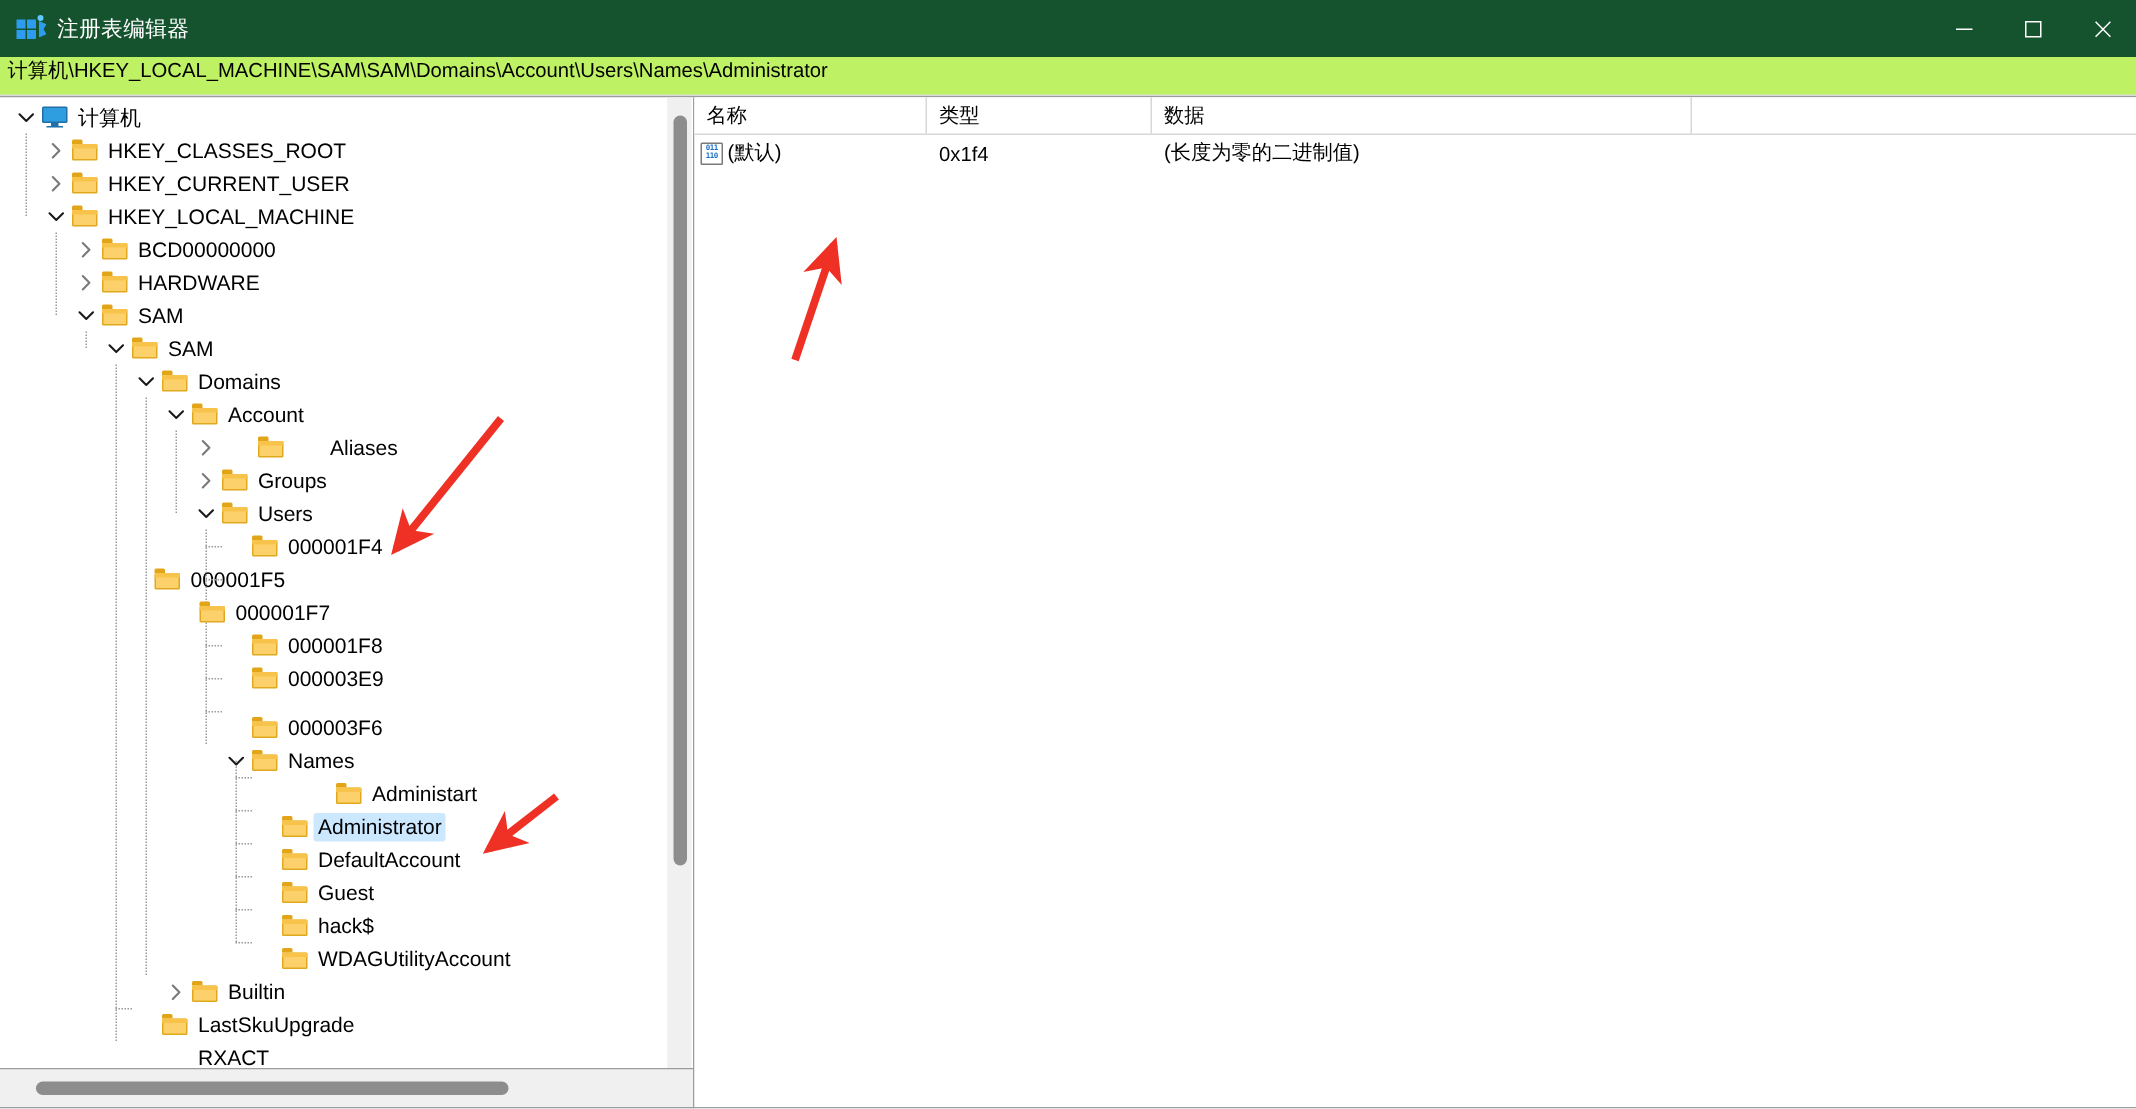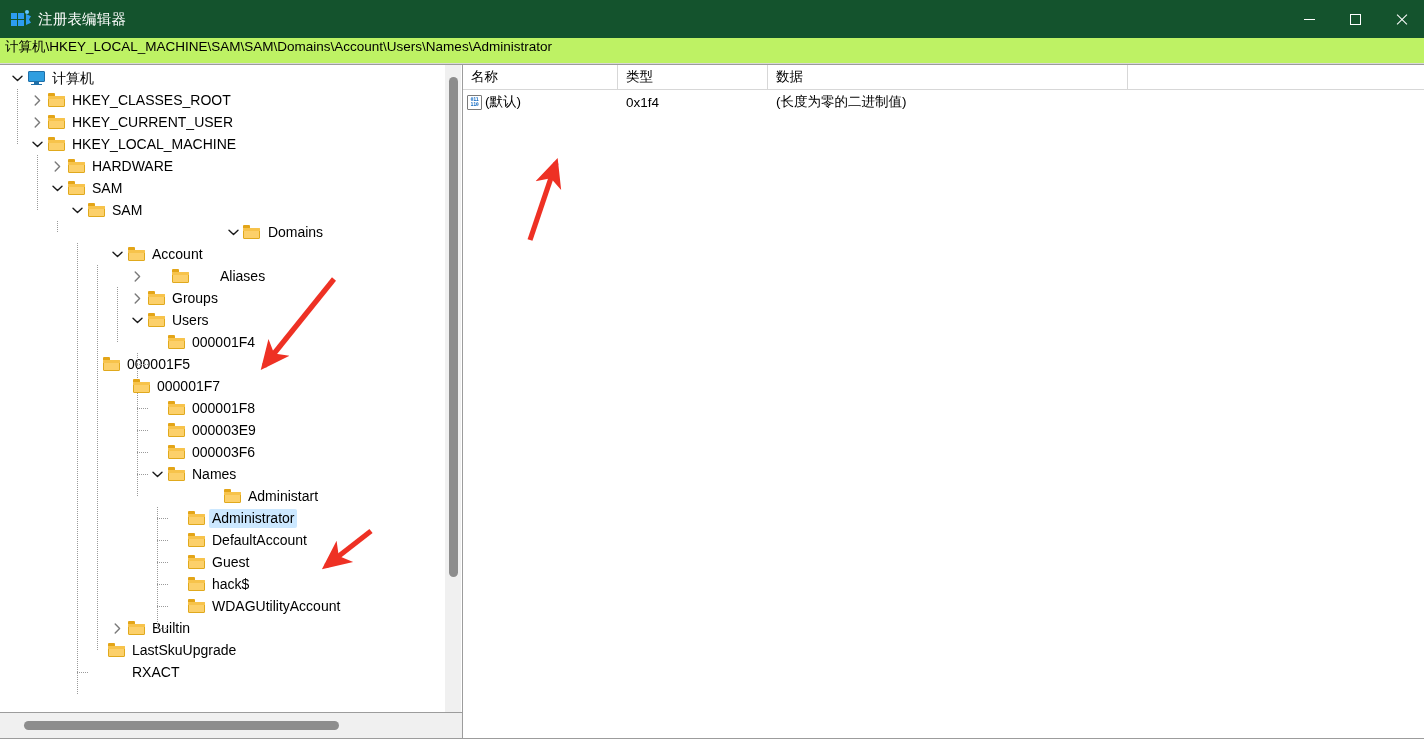--- a/index.html
+++ b/index.html
@@ -539,20 +539,35 @@
                   <path d="M2.2,1 L6.6,5.5 L2.2,10" fill="none" stroke="#7a7a7a" stroke-width="1.4" stroke-linecap="round" stroke-linejoin="round"></path>
                 </svg>
               </div>
               <div class="ficon">
                 <span class="folder">
                   <span class="tab"></span>
                   <span class="body"></span>
                   <span class="lip"></span>
                 </span>
               </div>
+              <span class="label">BCD00000000</span>
+            </div>
+            <div class="tree-row" style="padding-left: 49px;">
+              <div class="chev">
+                <svg width="9" height="11" viewBox="0 0 9 11">
+                  <path d="M2.2,1 L6.6,5.5 L2.2,10" fill="none" stroke="#7a7a7a" stroke-width="1.4" stroke-linecap="round" stroke-linejoin="round"></path>
+                </svg>
+              </div>
+              <div class="ficon">
+                <span class="folder">
+                  <span class="tab"></span>
+                  <span class="body"></span>
+                  <span class="lip"></span>
+                </span>
+              </div>
               <span class="label">HARDWARE</span>
             </div>
             <div class="tree-row" style="padding-left: 49px;">
               <div class="chev">
                 <svg width="11" height="9" viewBox="0 0 11 9">
                   <path d="M1,2.2 L5.5,6.6 L10,2.2" fill="none" stroke="#1a1a1a" stroke-width="1.4" stroke-linecap="round" stroke-linejoin="round"></path>
                 </svg>
               </div>
               <div class="ficon">
                 <span class="folder">
@@ -571,21 +586,21 @@
               </div>
               <div class="ficon">
                 <span class="folder">
                   <span class="tab"></span>
                   <span class="body"></span>
                   <span class="lip"></span>
                 </span>
               </div>
               <span class="label">SAM</span>
             </div>
-            <div class="tree-row" style="padding-left: 89px; justify-content: center;">
+            <div class="tree-row" style="padding-left: 89px;">
               <div class="chev">
                 <svg width="11" height="9" viewBox="0 0 11 9">
                   <path d="M1,2.2 L5.5,6.6 L10,2.2" fill="none" stroke="#1a1a1a" stroke-width="1.4" stroke-linecap="round" stroke-linejoin="round"></path>
                 </svg>
               </div>
               <div class="ficon">
                 <span class="folder">
                   <span class="tab"></span>
                   <span class="body"></span>
                   <span class="lip"></span>
@@ -701,21 +716,21 @@
               <div class="chev"></div>
               <div class="ficon">
                 <span class="folder">
                   <span class="tab"></span>
                   <span class="body"></span>
                   <span class="lip"></span>
                 </span>
               </div>
               <span class="label">000003E9</span>
             </div>
-            <div class="tree-row" style="padding-left: 149px;">
+            <div class="tree-row" style="padding-left: 149px; margin-top: 11px;">
               <div class="chev"></div>
               <div class="ficon">
                 <span class="folder">
                   <span class="tab"></span>
                   <span class="body"></span>
                   <span class="lip"></span>
                 </span>
               </div>
               <span class="label">000003F6</span>
             </div>

